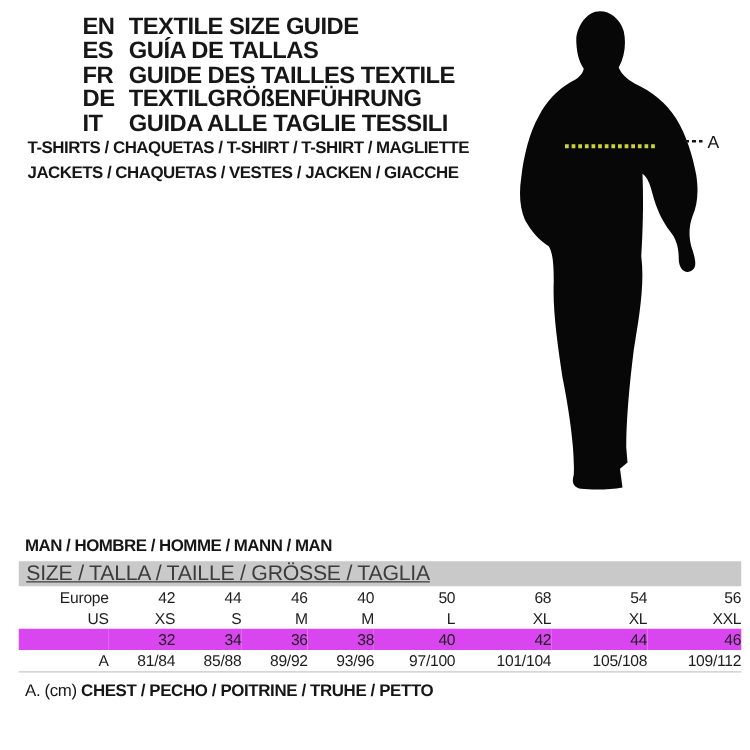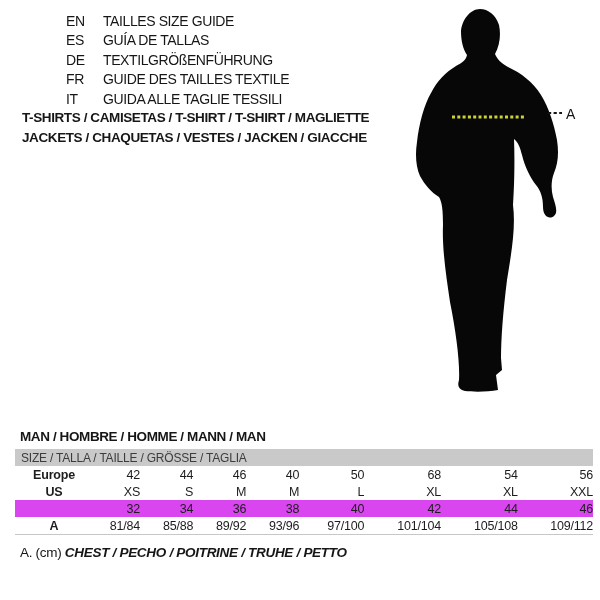--- a/index.html
+++ b/index.html
@@ -4,69 +4,69 @@
 <style>
   html,body{margin:0;padding:0;}
   body{
     width:600px;height:600px;position:relative;background:#ffffff;
     font-family:"Liberation Sans","DejaVu Sans",sans-serif;
     color:#161616;overflow:hidden;
   }
   .abs{position:absolute;}
   
   .lang-list{left:22px;top:12px;}
-  .lang-row{display:flex;line-height:19.4px;font-size:14px;font-weight:normal;letter-spacing:-0.4px;white-space:nowrap;padding-left:44px;}
+  .lang-row{display:flex;line-height:19.4px;font-size:19px;font-weight:bold;letter-spacing:-0.4px;white-space:nowrap;padding-left:44px;}
   .lang-code{width:37px;flex:0 0 37px;}
   
   .categories{left:22px;top:108px;font-size:13.5px;font-weight:bold;letter-spacing:-0.4px;line-height:20px;white-space:nowrap;}
   
   .figure-area{left:398px;top:4px;width:190px;height:394px;}
   .figure-area svg{display:block;width:100%;height:100%;}
   .measure-letter{font-family:"Liberation Sans","DejaVu Sans",sans-serif;font-size:14px;fill:#141414;}
   
   .section-heading{left:20px;top:429px;font-size:13.5px;font-weight:bold;letter-spacing:-0.4px;white-space:nowrap;}
   
   .size-table-wrap{left:15px;top:449px;width:578px;}
   table.size-table{width:100%;border-collapse:collapse;font-size:12.5px;letter-spacing:-0.2px;color:#1d1d1d;}
   table.size-table td{height:17px;padding:0;text-align:right;vertical-align:middle;}
-  table.size-table td.row-label{text-align:center;padding-left:6px;width:66px;font-weight:bold;}
-  tr.table-header-row td{text-align:left;padding-left:6px;color:#3c3c3c;font-size:12px;}
+  table.size-table td.row-label{text-align:right;padding-left:6px;width:66px;}
+  tr.table-header-row td{text-align:left;padding-left:6px;color:#3c3c3c;font-size:17px;text-decoration:underline;}
   table.size-table{border-bottom:1px solid #c7c7c7;}
   
   .footnote{left:20px;top:545px;font-size:13.5px;letter-spacing:-0.3px;white-space:nowrap;}
-  .footnote .bold{font-weight:bold;font-style:italic;}
+  .footnote .bold{font-weight:bold;}
 </style>
 </head>
 <body>
 
 <div class="abs lang-list">
     <div class="lang-row">
       <span class="lang-code">EN</span>
-      <span>TAILLES SIZE GUIDE</span>
+      <span>TEXTILE SIZE GUIDE</span>
     </div>
     <div class="lang-row">
       <span class="lang-code">ES</span>
       <span>GUÍA DE TALLAS</span>
     </div>
     <div class="lang-row">
+      <span class="lang-code">FR</span>
+      <span>GUIDE DES TAILLES TEXTILE</span>
+    </div>
+    <div class="lang-row">
       <span class="lang-code">DE</span>
       <span>TEXTILGRÖßENFÜHRUNG</span>
-    </div>
-    <div class="lang-row">
-      <span class="lang-code">FR</span>
-      <span>GUIDE DES TAILLES TEXTILE</span>
     </div>
     <div class="lang-row">
       <span class="lang-code">IT</span>
       <span>GUIDA ALLE TAGLIE TESSILI</span>
     </div>
   </div>
 
 <div class="abs categories">
-  <div>T-SHIRTS / CAMISETAS / T-SHIRT / T-SHIRT / MAGLIETTE</div>
+  <div>T-SHIRTS / CHAQUETAS / T-SHIRT / T-SHIRT / MAGLIETTE</div>
   <div>JACKETS / CHAQUETAS / VESTES / JACKEN / GIACCHE</div>
 </div>
 
 <div class="abs figure-area">
   <svg viewBox="398 4 190 394" xmlns="http://www.w3.org/2000/svg">
     <path fill="#070707" d="M480,9 C488,9 496,15 499,25 C501,34 500,45 495,54 C497,59 501,63 508,67 C521,73 533,82 541,95 C549,108 554,124 557,140 C559,153 558,164 554,173 C551,181 551,189 553,197 C556,206 558,213 554,216 C549,220 543,216 543,207 C543,198 541,191 536,185 C530,177 525,167 522,155 C520,147 518,142 514,139 C515,165 514,190 513,205 C516,228 511,255 507,280 C503,312 501,338 501,358 L502,370 L496,375 L498,390 C488,392 473,392 465,391 C459,390 457,386 459,380 C460,362 456,332 450,302 C446,275 442,248 443,225 C443,210 442,202 439,197 C431,192 425,185 420,176 C416,167 415,155 417,142 C419,124 424,105 431,93 C437,81 446,72 456,66 C462,63 466,60 467,55 C463,49 461,41 461,31 C462,20 470,9 480,9 Z"></path>
     <line x1="452" y1="117" x2="524" y2="117" stroke="#ccd435" stroke-width="3.2" stroke-dasharray="3,2.3"></line>
     <line x1="548" y1="113" x2="562" y2="113" stroke="#151515" stroke-width="2" stroke-dasharray="3.2,2.4"></line>
     <text class="measure-letter" x="566" y="118.5">A</text>
   </svg>

